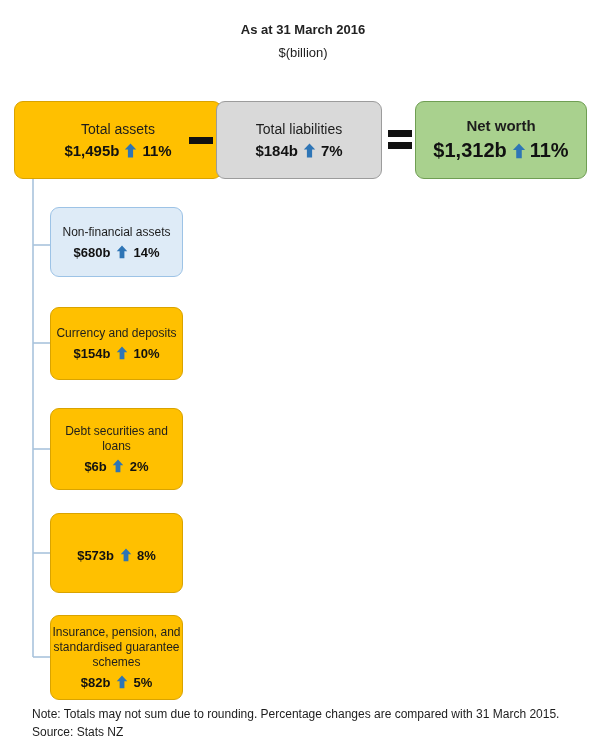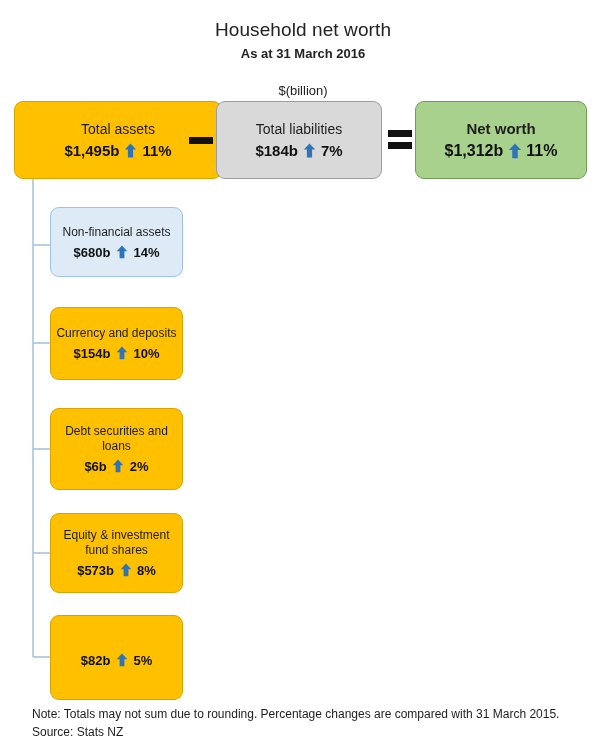--- a/index.html
+++ b/index.html
@@ -36,21 +36,21 @@
     font-weight: 600;
     color: #222222;
     line-height: 19px;
     margin-top: 2px;
   }
   #chart-units {
     font-size: 13px;
     font-weight: 400;
     color: #222222;
     line-height: 19px;
-    margin-top: 18px;
+    margin-top: 4px;
   }
 
   
   .node {
     position: absolute;
     box-sizing: border-box;
     border-radius: 9px;
     display: flex;
     flex-direction: column;
     align-items: center;
@@ -116,21 +116,21 @@
   #node-net-worth {
     left: 415px;
     top: 101px;
     width: 172px;
     height: 78px;
     background: #A9D18E;
     border: 1px solid #6f9e53;
   }
   #node-net-worth .node-label { font-size: 15px; font-weight: bold; }
   #node-net-worth .node-value,
-  #node-net-worth .node-change { font-size: 16px; }
+  #node-net-worth .node-change { font-size: 20px; }
 
   
   .operator {
     position: absolute;
     z-index: 4;
     display: flex;
     flex-direction: column;
     justify-content: center;
     align-items: center;
     gap: 5px;
@@ -217,21 +217,20 @@
   #footer-source {
     font-size: 12px;
     line-height: 18px;
     color: #1d1d1d;
   }
 </style>
 </head>
 <body>
 
 <div id="title-block">
-  <div id="chart-title">Household net worth</div>
   <div id="chart-subtitle">As at 31 March 2016</div>
   <div id="chart-units">$(billion)</div>
 </div>
 
 <svg id="connector-tree" viewBox="0 0 606 752">
 
   <path d="M33 179 L33 657" stroke="#A9C3DC" stroke-width="1.6" fill="none"></path>
 
   <path d="M33 245 L50 245" stroke="#A9C3DC" stroke-width="1.6" fill="none"></path>
   <path d="M33 343 L50 343" stroke="#A9C3DC" stroke-width="1.6" fill="none"></path>
@@ -321,33 +320,33 @@
     <span class="arrow-up">
       <svg width="12" height="14" viewBox="0 0 13 15">
           <path d="M6.5 0.5 L12.2 6.6 L9.1 6.6 L9.1 14.4 L3.9 14.4 L3.9 6.6 L0.8 6.6 Z" fill="#2E75B6"></path>
         </svg>
     </span>
     <span class="node-change">2%</span>
   </div>
 </div>
 
 <div class="node subnode" id="node-equity-and-investment-fund-shares">
-  <div class="node-label">Equity &amp; investment fund shares</div>
   <div class="node-value-row">
     <span class="node-value">$573b</span>
     <span class="arrow-up">
       <svg width="12" height="14" viewBox="0 0 13 15">
           <path d="M6.5 0.5 L12.2 6.6 L9.1 6.6 L9.1 14.4 L3.9 14.4 L3.9 6.6 L0.8 6.6 Z" fill="#2E75B6"></path>
         </svg>
     </span>
     <span class="node-change">8%</span>
   </div>
 </div>
 
 <div class="node subnode" id="node-insurance-pension-schemes">
+  <div class="node-label">Insurance, pension, and standardised guarantee schemes</div>
   <div class="node-value-row">
     <span class="node-value">$82b</span>
     <span class="arrow-up">
       <svg width="12" height="14" viewBox="0 0 13 15">
           <path d="M6.5 0.5 L12.2 6.6 L9.1 6.6 L9.1 14.4 L3.9 14.4 L3.9 6.6 L0.8 6.6 Z" fill="#2E75B6"></path>
         </svg>
     </span>
     <span class="node-change">5%</span>
   </div>
 </div>

